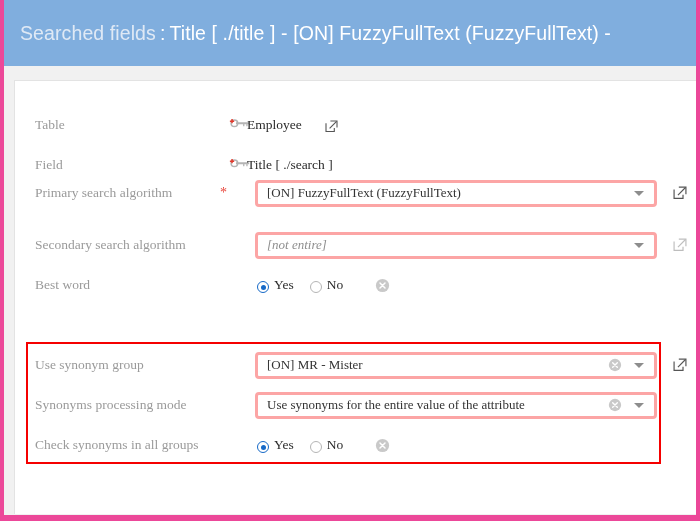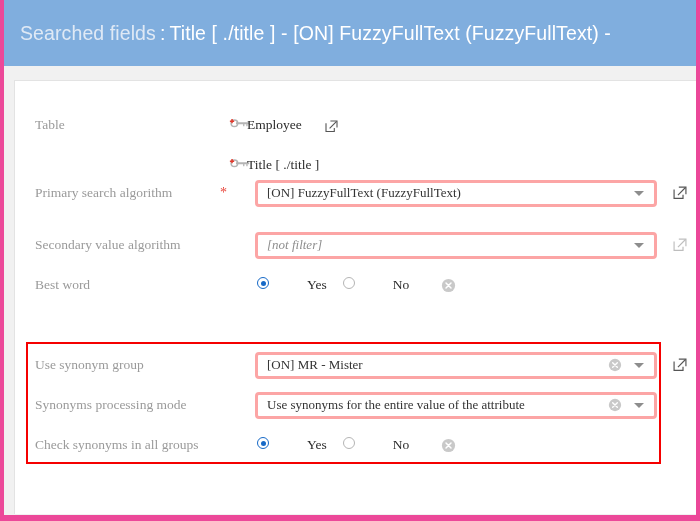--- a/index.html
+++ b/index.html
@@ -185,23 +185,22 @@
 
   
   .radio-group {
     position: absolute;
     left: 242px;
     display: flex;
     align-items: center;
   }
   .radio-item {
     display: flex;
-    align-items: flex-start;
+    align-items: flex-end;
     margin-right: 16px;
-    gap: 33px;
   }
   .radio-dot {
     width: 12px;
     height: 12px;
     border-radius: 50%;
     border: 1px solid #b5b5b5;
     background: #ffffff;
     box-sizing: border-box;
     position: relative;
     margin-right: 5px;
@@ -270,50 +269,51 @@
         <span class="inline-ext">
           <svg width="13" height="13" viewBox="0 0 13 13">
             <path d="M1 3.2 v8.3 h8.3 v-3.4" fill="none" stroke="#555" stroke-width="1.1"></path>
             <path d="M5.4 1 h6.6 v6.6" fill="none" stroke="#555" stroke-width="1.1"></path>
             <path d="M4.6 8.4 L11.6 1.4" fill="none" stroke="#555" stroke-width="1.1"></path>
           </svg>
         </span>
       </div>
 
       <div class="row" style="top:64px;">
+        <div class="label">Field</div>
         <span class="keyicon">
           <svg width="22" height="14" viewBox="0 0 22 14">
             <path d="M7 4.2 h13.2 v2.1 h-1.6 v2.0 h-1.3 v-2.0 h-1.9 v2.0 h-1.3 v-2.0 H7 z" fill="#b4b4b4"></path>
             <circle cx="5.4" cy="5.3" r="3.3" fill="none" stroke="#b4b4b4" stroke-width="1.5"></circle>
             <path d="M2.3 1.0 h1.5 v1.4 h1.4 v1.5 h-1.4 v1.4 h-1.5 v-1.4 h-1.4 v-1.5 h1.4 z" fill="#e23b2e"></path>
           </svg>
         </span>
-        <div class="static-val">Title [ ./title ]</div>
+        <div class="static-val">Title [ ./search ]</div>
       </div>
 
       <div class="row" style="top:92px;">
         <div class="label">Primary search algorithm</div>
         <div class="req-star">*</div>
         <div class="field">
           <span class="field-text">[ON] FuzzyFullText (FuzzyFullText)</span>
           <span class="caret"></span>
         </div>
         <span class="row-ext">
           <svg width="14" height="14" viewBox="0 0 13 13">
             <path d="M1 3.2 v8.3 h8.3 v-3.4" fill="none" stroke="#555" stroke-width="1.1"></path>
             <path d="M5.4 1 h6.6 v6.6" fill="none" stroke="#555" stroke-width="1.1"></path>
             <path d="M4.6 8.4 L11.6 1.4" fill="none" stroke="#555" stroke-width="1.1"></path>
           </svg>
         </span>
       </div>
 
       <div class="row" style="top:144px;">
-        <div class="label">Secondary value algorithm</div>
+        <div class="label">Secondary search algorithm</div>
         <div class="field">
-          <span class="field-text placeholder">[not filter]</span>
+          <span class="field-text placeholder">[not entire]</span>
           <span class="caret"></span>
         </div>
         <span class="row-ext muted">
           <svg width="14" height="14" viewBox="0 0 13 13">
             <path d="M1 3.2 v8.3 h8.3 v-3.4" fill="none" stroke="#555" stroke-width="1.1"></path>
             <path d="M5.4 1 h6.6 v6.6" fill="none" stroke="#555" stroke-width="1.1"></path>
             <path d="M4.6 8.4 L11.6 1.4" fill="none" stroke="#555" stroke-width="1.1"></path>
           </svg>
         </span>
       </div>

